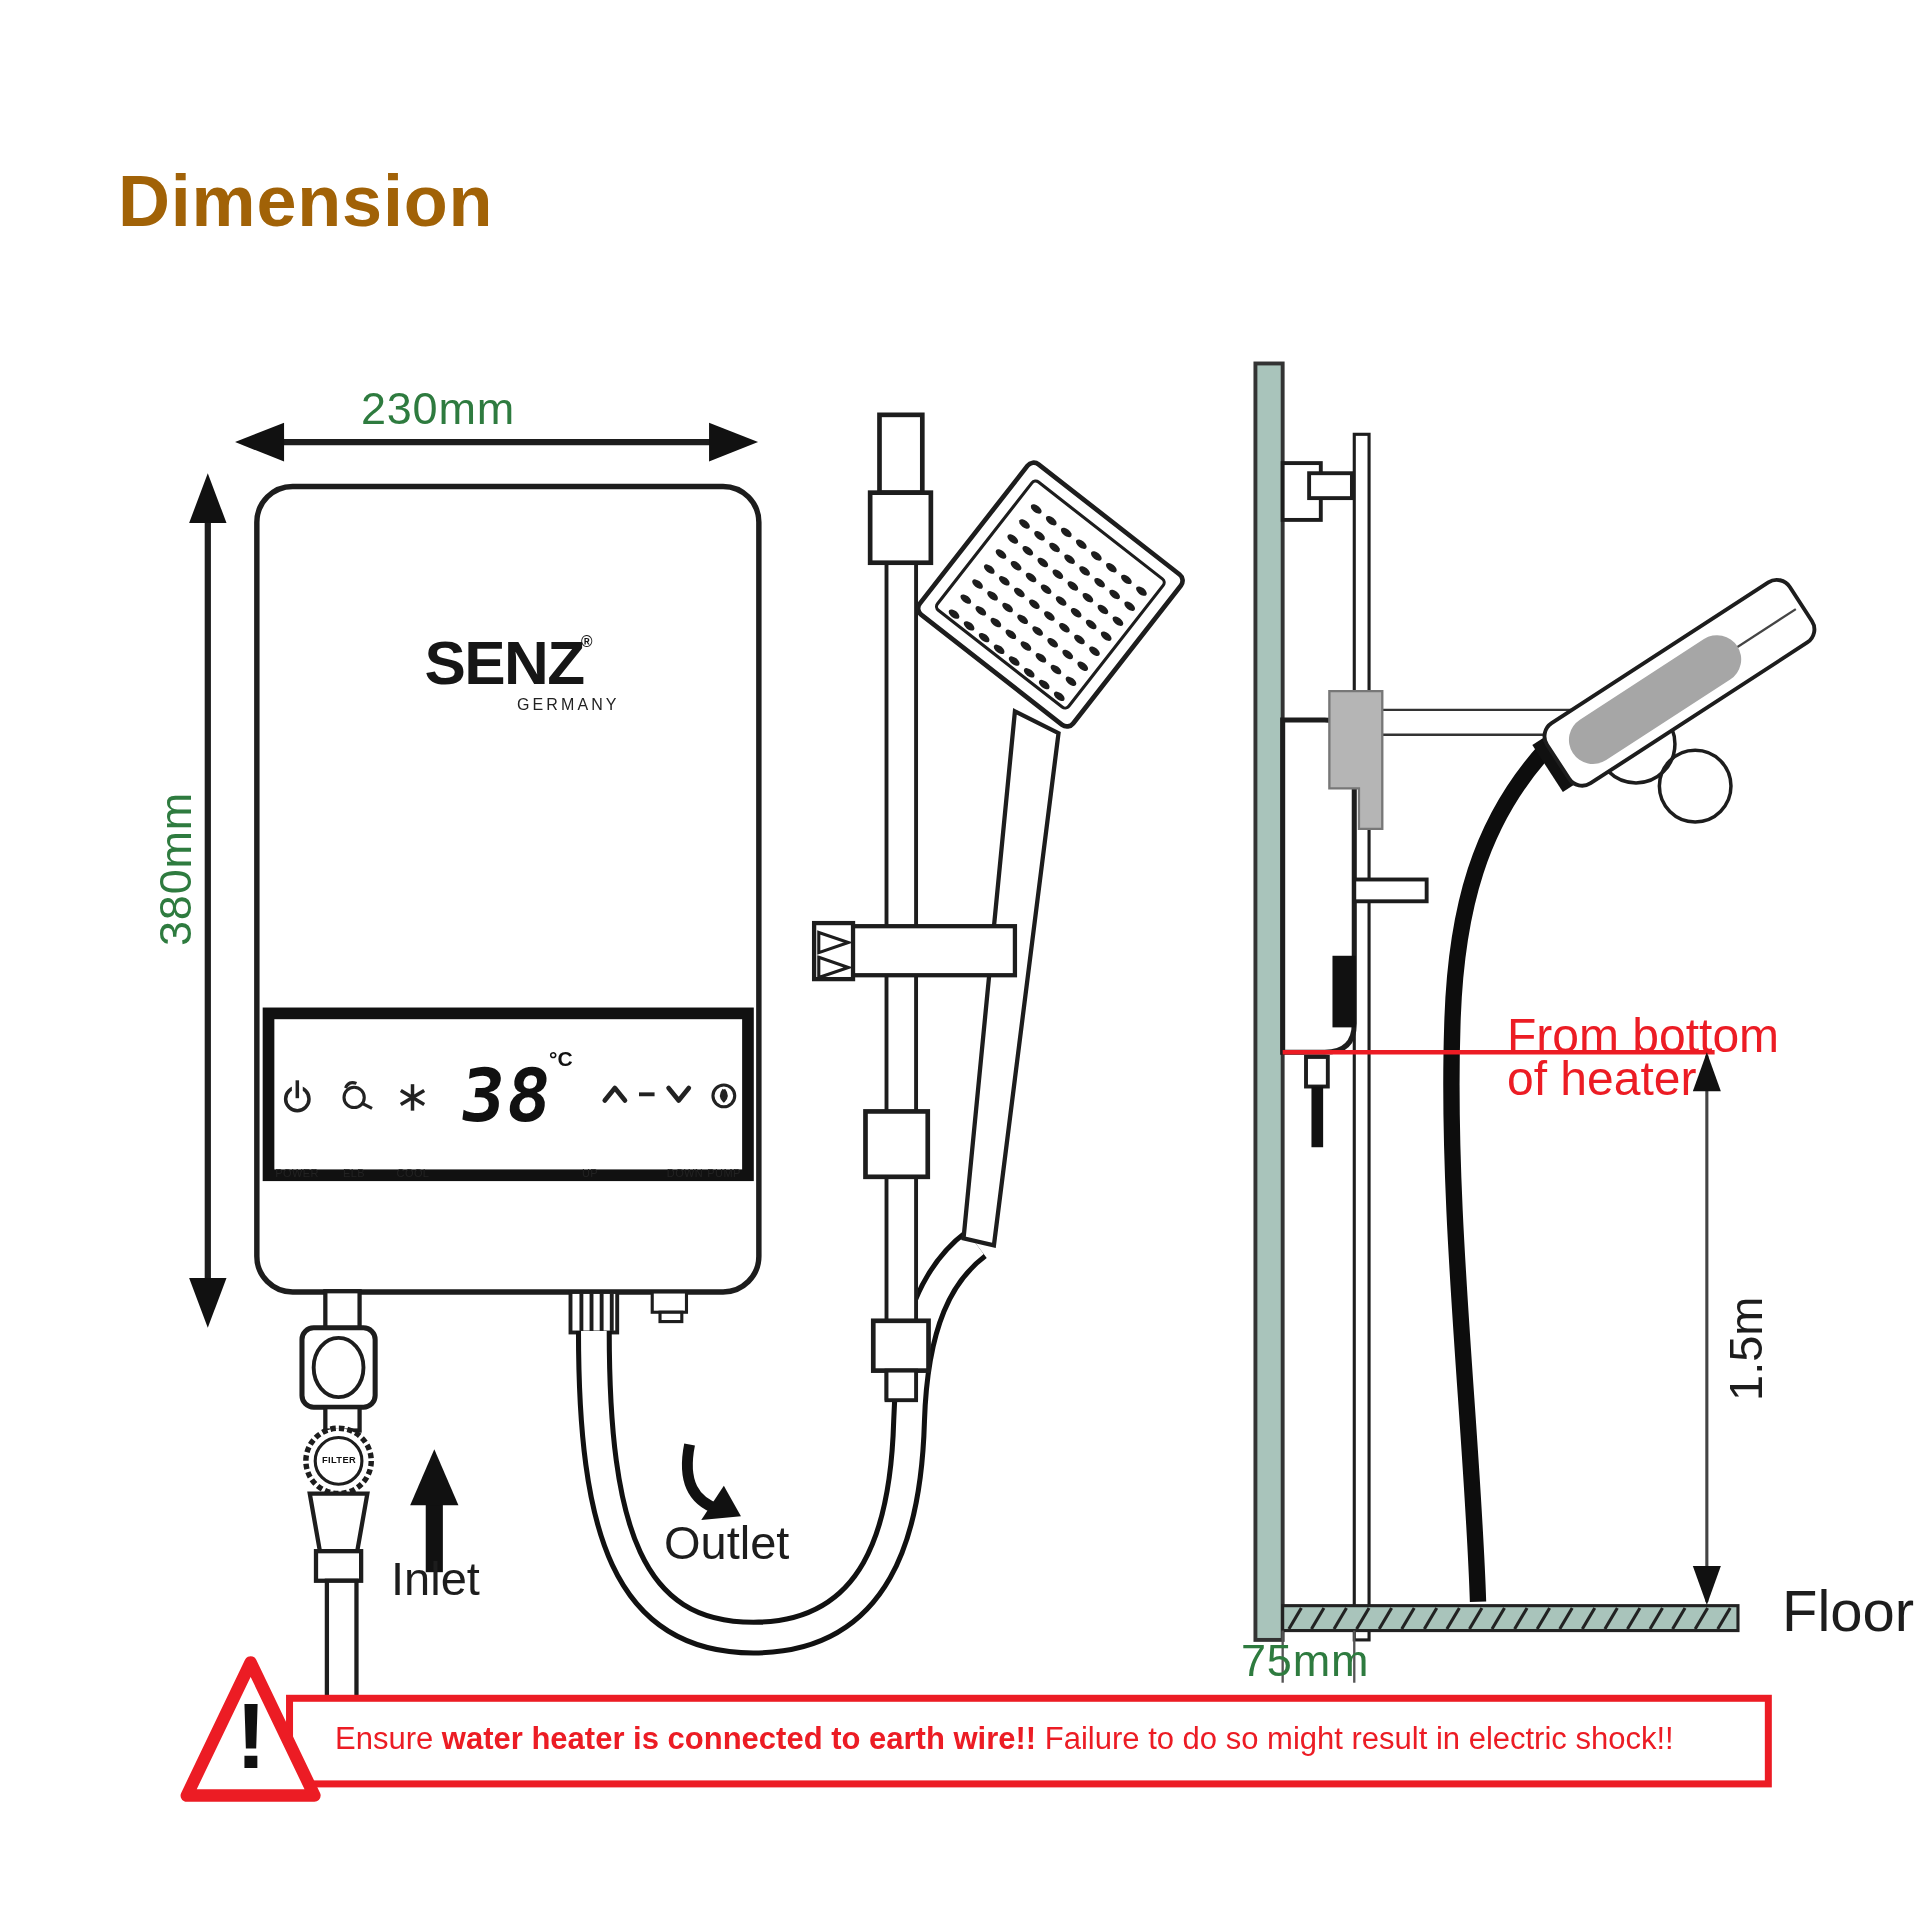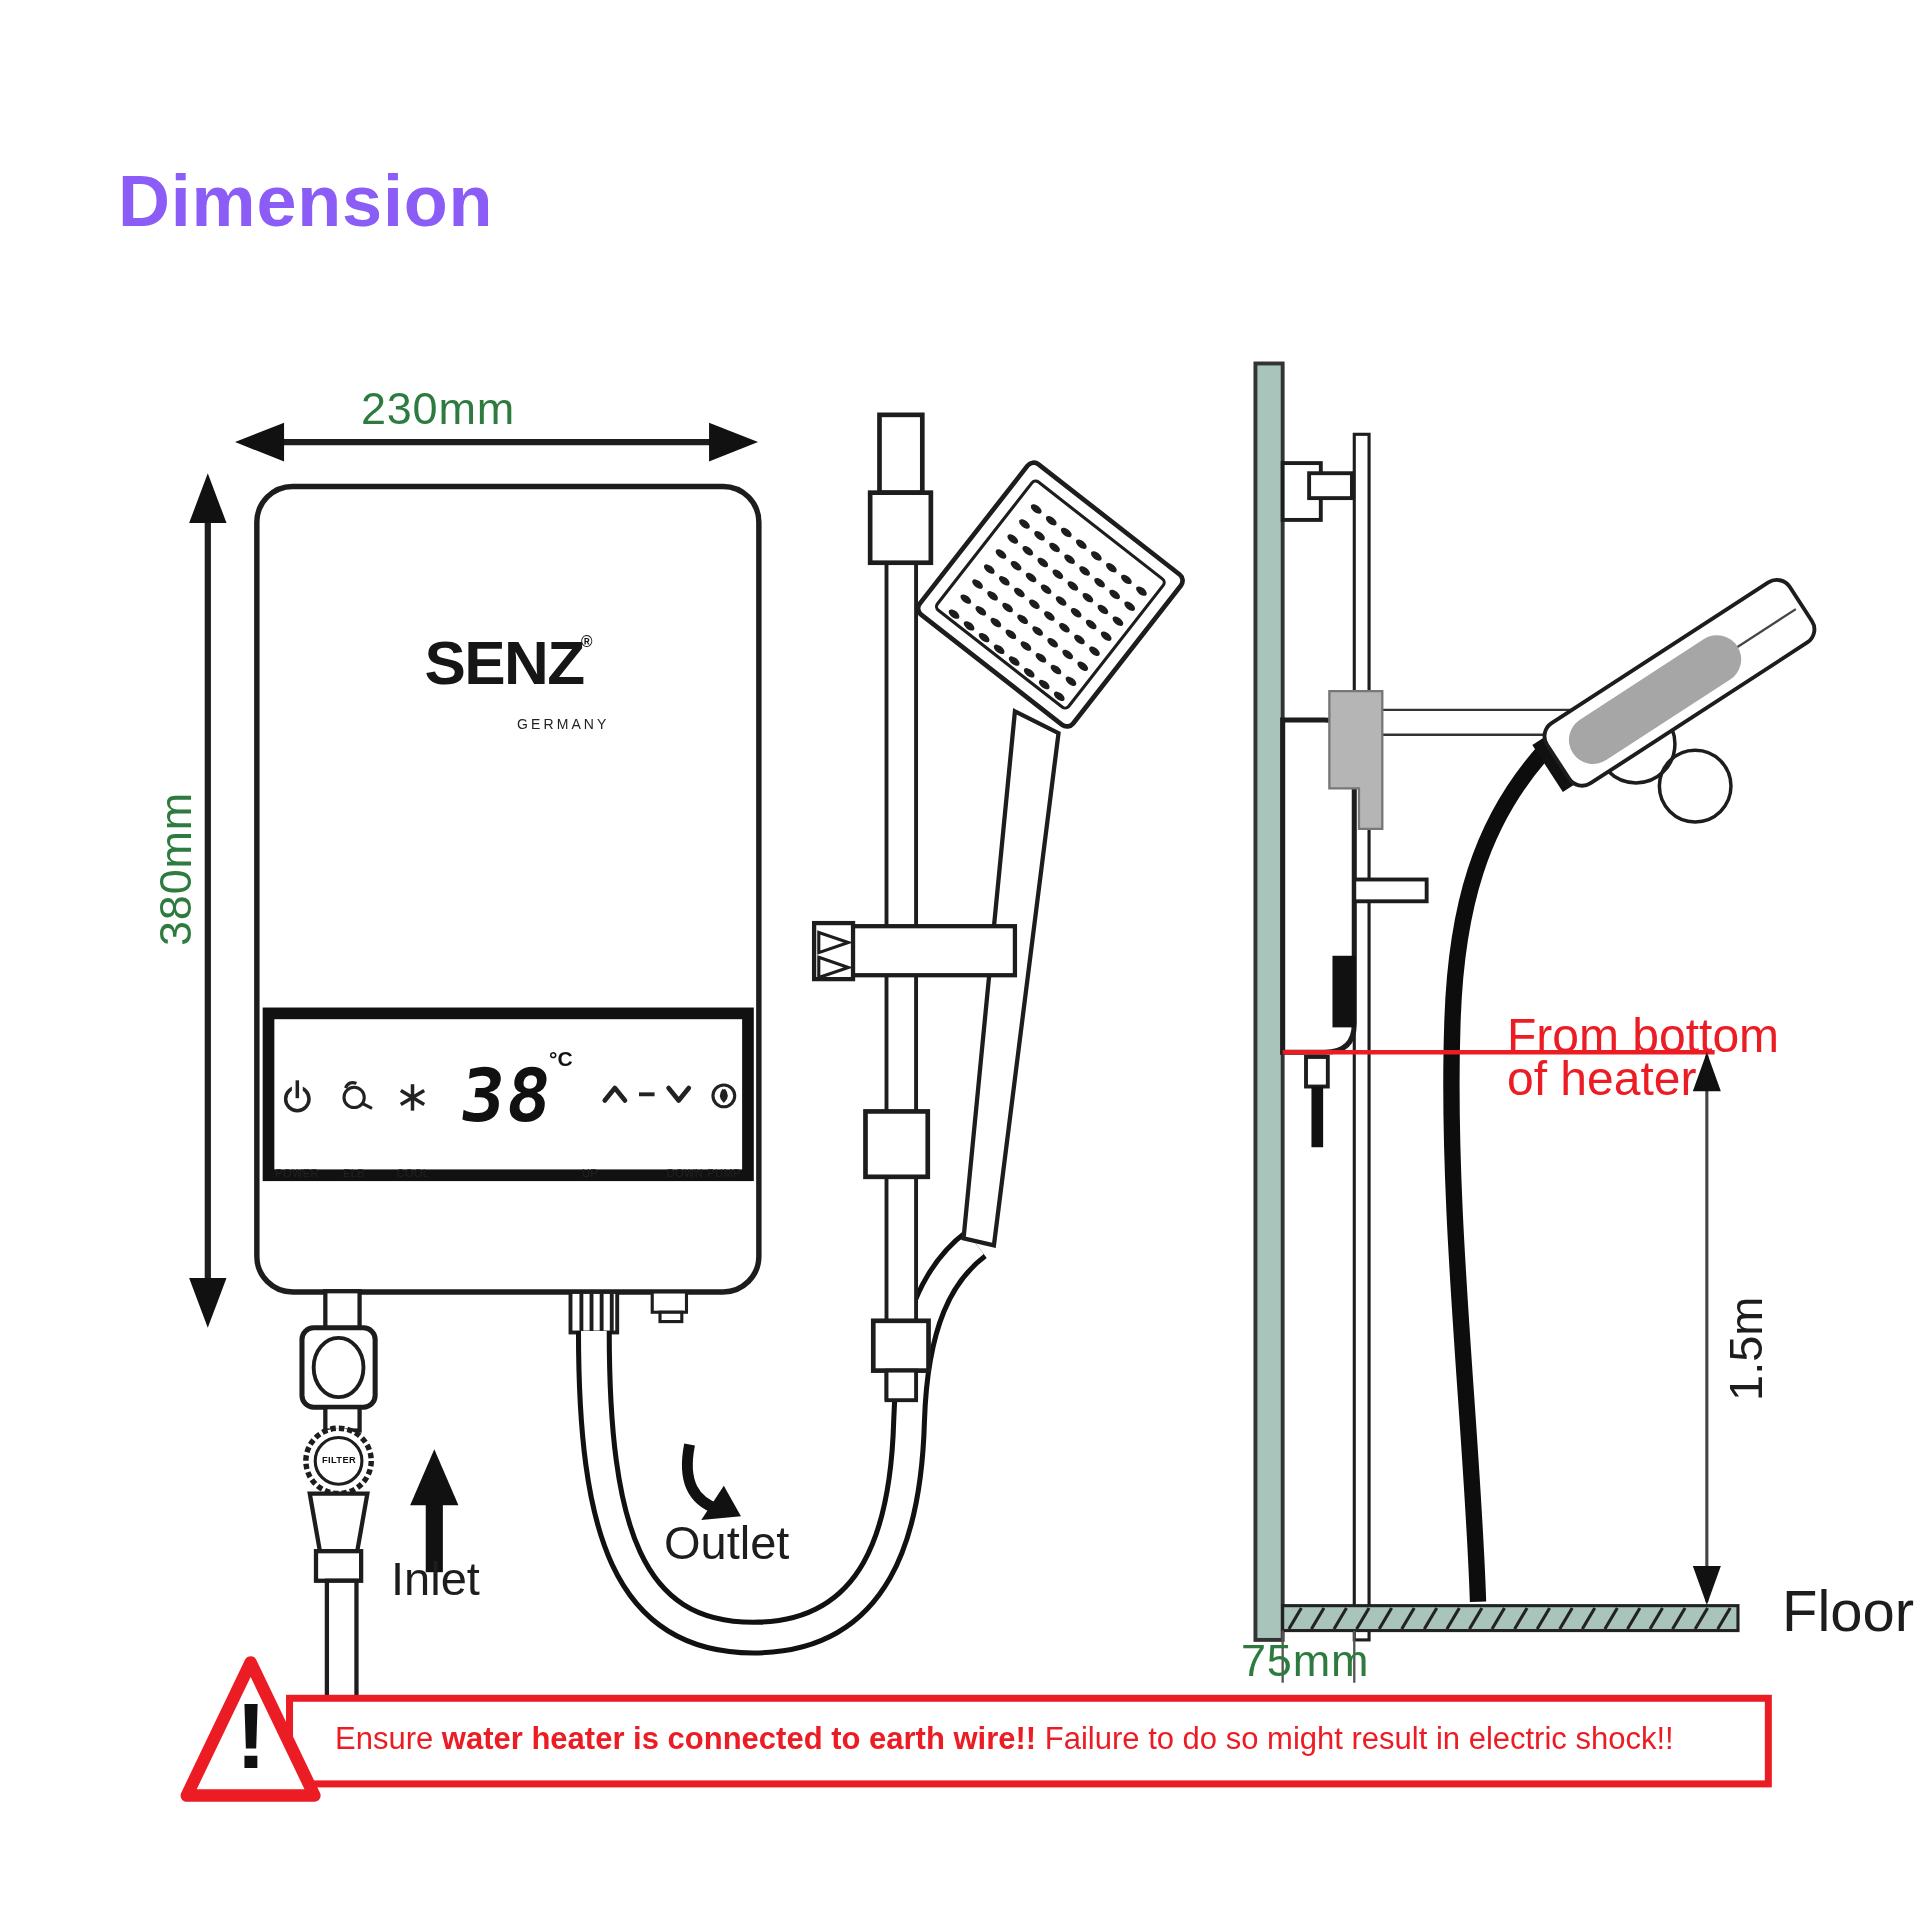--- a/index.html
+++ b/index.html
@@ -3,25 +3,25 @@
 <meta charset="utf-8">
 <style>
   html,body{margin:0;padding:0;background:#ffffff;}
   body{width:1931px;height:1931px;position:relative;font-family:"Liberation Sans",sans-serif;}
   #stage{position:absolute;inset:0;overflow:hidden;}
   svg#art{position:absolute;left:0;top:0;}
   .label{position:absolute;white-space:nowrap;line-height:1;}
   .green{color:#2E7B3F;}
   .ctr{transform:translateX(-50%);}
   .rot{transform-origin:0 0;transform:rotate(-90deg);}
-  .page-title{font-size:72px;font-weight:800;letter-spacing:0.8px;color:#8b5cf6;}
+  .page-title{font-size:72px;font-weight:800;letter-spacing:0.8px;color:#a16207;}
   .dim{font-size:45px;letter-spacing:0.8px;}
   .brand{font-size:62px;font-weight:700;letter-spacing:-1.6px;color:#161616;}
   .brand-reg{font-size:15.6px;font-weight:700;color:#161616;}
-  .brand-sub{font-size:14px;letter-spacing:3.1px;color:#222;margin-top:20px;}
+  .brand-sub{font-size:16px;letter-spacing:3.1px;color:#222;}
   .seg{font-family:"DejaVu Sans Mono",monospace;font-weight:700;font-size:73px;letter-spacing:1.6px;color:#111;transform:skewX(-7deg);}
   .seg-unit{font-size:21px;font-weight:700;color:#111;}
   .panel-lab{font-size:11px;color:#222;letter-spacing:0.4px;transform:translateX(-50%);margin-top:44px;}
   .filter-lab{font-size:9.3px;font-weight:700;color:#111;letter-spacing:0.4px;transform:translate(-50%,-50%);}
   .port{font-size:47px;color:#1d1d1d;}
   .note{font-size:48px;color:#EC1C24;}
   .floorlab{font-size:58px;color:#1d1d1d;}
   .warn-text{font-size:31px;color:#EC1C24;}
   .warn-text b{font-weight:700;}
   .warn-bang{font-size:92px;font-weight:900;color:#101010;transform:translateX(-50%);}

